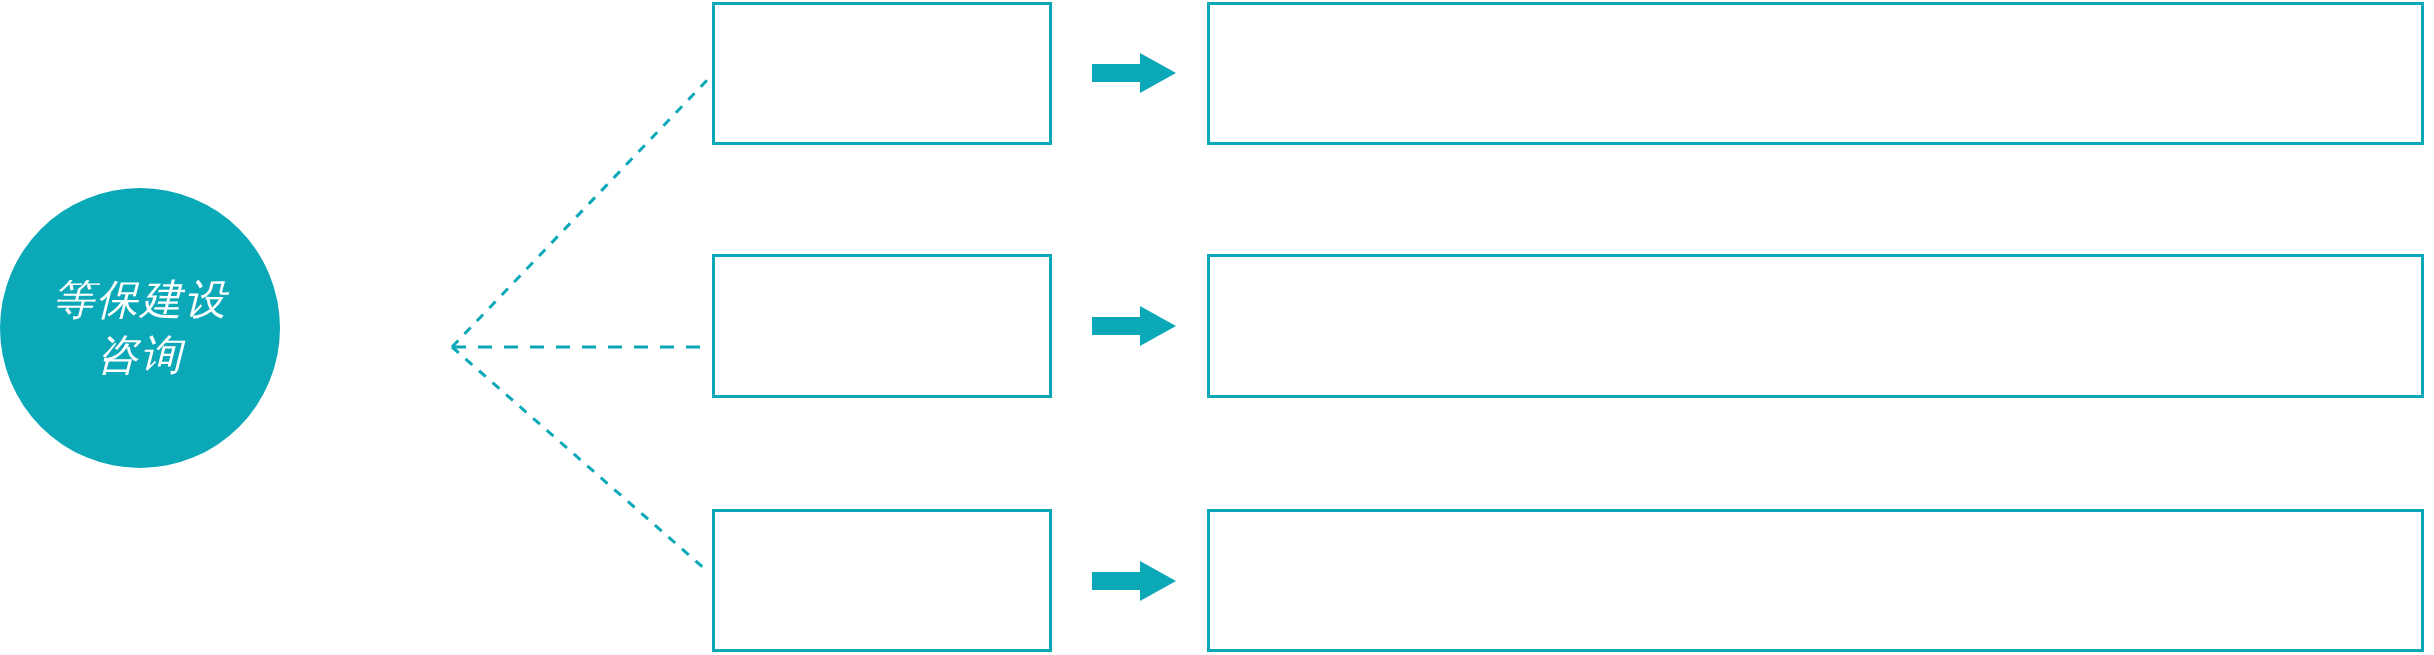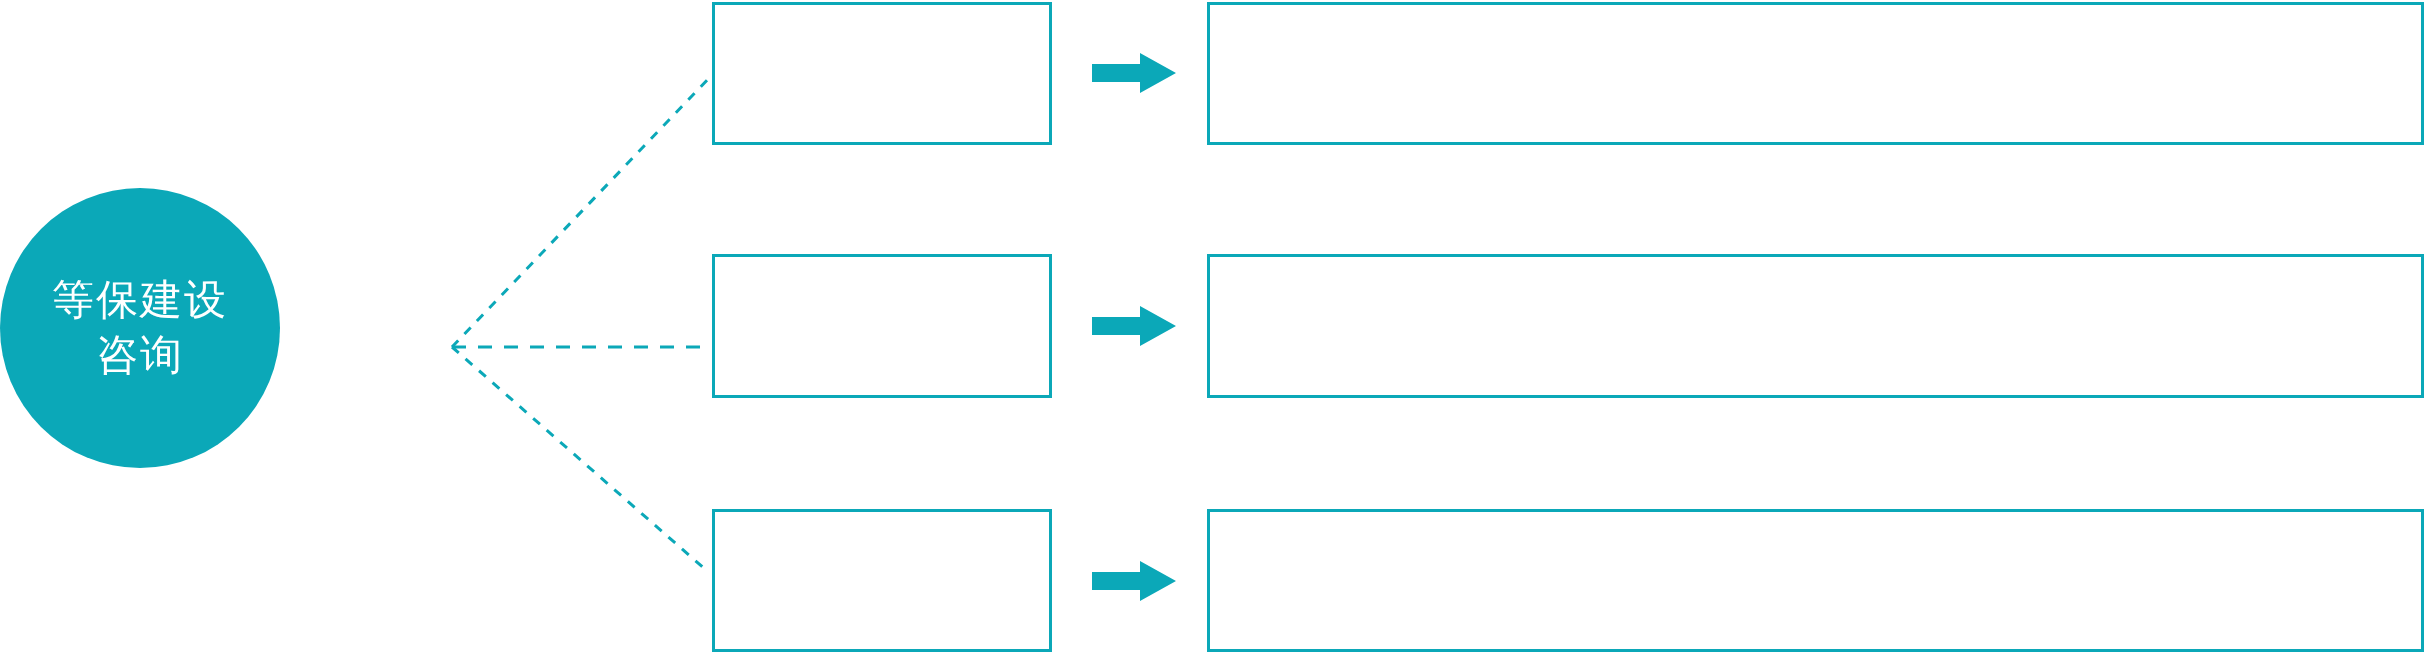--- a/index.html
+++ b/index.html
@@ -34,20 +34,21 @@
     box-sizing: border-box;
   }
   .hub-line {
     color: #ffffff;
     font-size: 42px;
     line-height: 1.30;
     letter-spacing: 2px;
     font-weight: 400;
     white-space: nowrap;
     text-align: center;
+    font-style: italic;
   }
 
   
   .connectors {
     position: absolute;
     left: 0;
     top: 0;
     width: 2434px;
     height: 655px;
     pointer-events: none;

